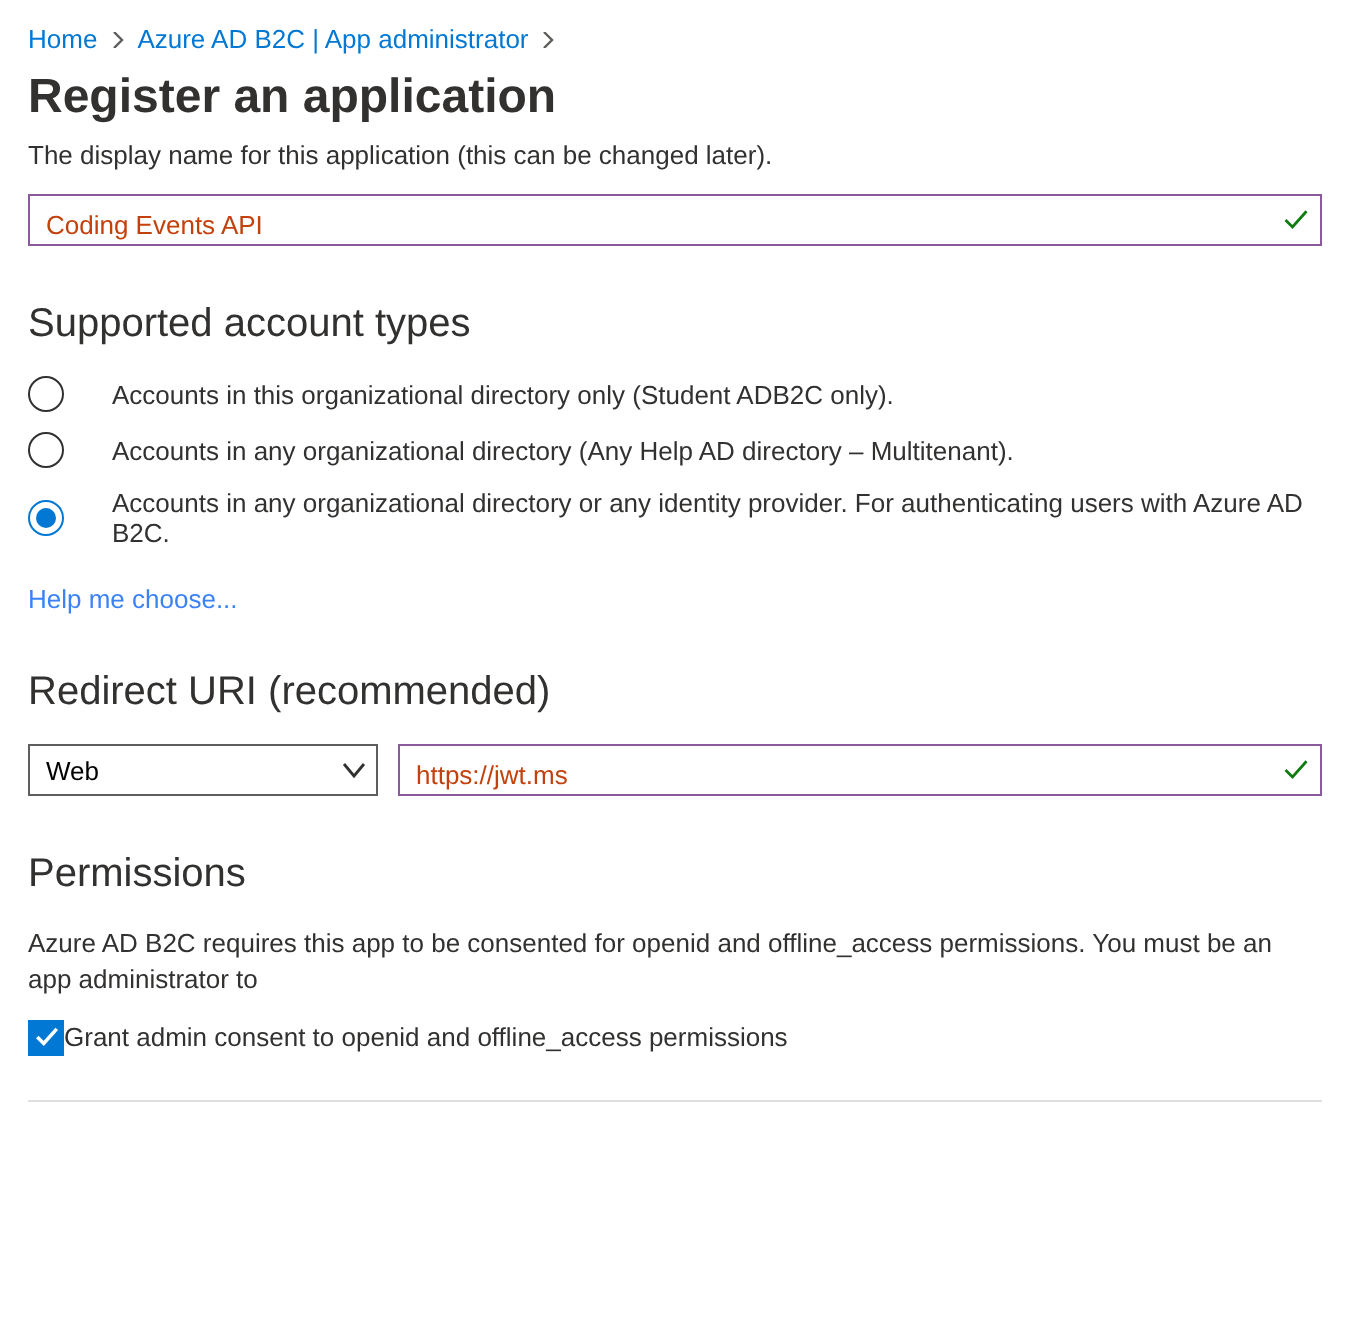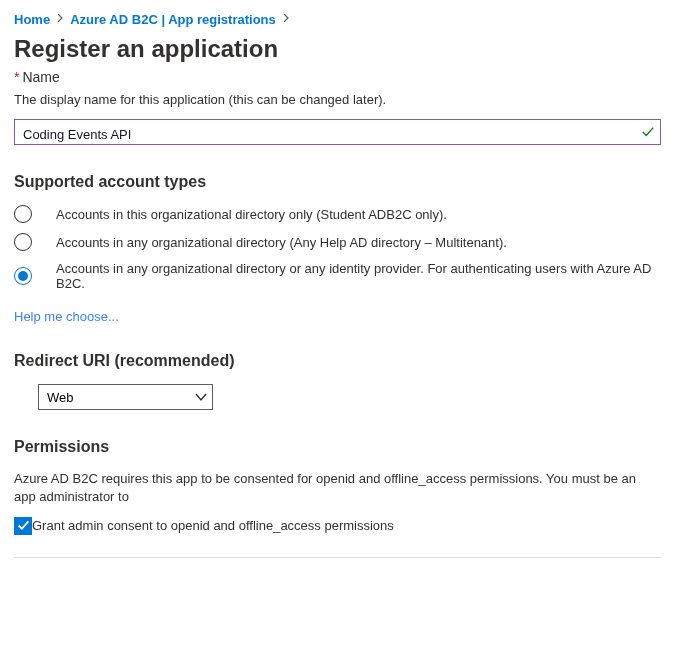--- a/index.html
+++ b/index.html
@@ -9,24 +9,23 @@
     color: #323130;
     background: #fff;
     width: 675px;
     padding: 12px 14px 20px 14px;
   }
   .breadcrumb {
     font-size: 13px;
     color: #0078d4;
     margin-bottom: 8px;
     display: flex;
-    align-items: flex-start;
+    align-items: flex-end;
     gap: 6px;
     flex-wrap: wrap;
-    font-weight: bold;
   }
   .breadcrumb a { color: #0078d4; text-decoration: none; cursor: pointer; }
   .breadcrumb .chev { color: #605e5c; font-size: 11px; }
   h1.page-title {
     font-size: 24px;
     font-weight: 600;
     color: #323130;
     margin-bottom: 6px;
   }
   .section { margin-bottom: 28px; }
@@ -35,36 +34,36 @@
   .helper { font-size: 13px; color: #323130; margin-bottom: 10px; line-height: 1.4; }
   .text-input-wrap {
     position: relative;
   }
   .text-input {
     width: 100%;
     border: 1px solid #8b5a9e;
     padding: 5px 28px 0 8px;
     font-size: 13px;
     font-family: inherit;
-    color: #0f172a;
+    color: #c2410c;
     outline: none;
     height: 26px;
   }
   .check-icon {
     position: absolute;
     right: 6px;
     top: 50%;
     transform: translateY(-50%);
     width: 14px;
     height: 14px;
     color: #107c10;
   }
   .section-head {
-    font-size: 16px;
-    font-weight: 700;
+    font-size: 20px;
+    font-weight: 400;
     color: #323130;
     margin-bottom: 14px;
   }
   .question {
     font-size: 13px;
     font-weight: 600;
     margin-bottom: 12px;
   }
   .radio-row {
     display: flex;
@@ -89,21 +88,20 @@
     width: 10px; height: 10px;
     background: #0078d4;
     border-radius: 50%;
   }
   .link { color: #3b82f6; font-size: 13px; text-decoration: none; cursor: pointer; }
   .row-flex { display: flex; gap: 10px; align-items: stretch; }
   .select-wrap {
     position: relative;
     width: 175px;
     flex-shrink:0;
-    margin-left:24px;
   }
   .select {
     width: 100%;
     border: 1px solid #605e5c;
     padding: 4px 24px 4px 8px;
     font-size: 13px;
     font-family: inherit;
     background: #fff;
     appearance: none;
     height: 26px;
@@ -145,34 +143,31 @@
 </head>
 <body>
 
 <div class="breadcrumb">
   <a>Home</a>
   <span class="chev">
     <svg width="8" height="8" viewBox="0 0 8 8">
         <path d="M2 0 L6 4 L2 8" fill="none" stroke="currentColor" stroke-width="1.2"></path>
       </svg>
   </span>
-  <a>Azure AD B2C | App registrations</a>
+  <a>Azure AD B2C | App administrator</a>
   <span class="chev">
     <svg width="8" height="8" viewBox="0 0 8 8">
         <path d="M2 0 L6 4 L2 8" fill="none" stroke="currentColor" stroke-width="1.2"></path>
       </svg>
   </span>
 </div>
 
 <h1 class="page-title">Register an application</h1>
 
 <div class="section">
-  <div class="field-label">
-    <span class="req">*</span><span>Name</span>
-  </div>
   <div class="helper">The display name for this application (this can be changed later).</div>
   <div class="text-input-wrap">
     <input class="text-input" type="text" value="Coding Events API" style="">
     <span class="check-icon">
       <svg viewBox="0 0 16 16">
           <path d="M2 8 L6 12 L14 3" fill="none" stroke="currentColor" stroke-width="1.6"></path>
         </svg>
     </span>
   </div>
 </div>
@@ -202,20 +197,28 @@
     <div class="select-wrap">
       <select class="select">
         <option>Web</option>
       </select>
       <span class="select-chev">
         <svg viewBox="0 0 12 12">
             <path d="M1 3 L6 9 L11 3" fill="none" stroke="currentColor" stroke-width="1.4"></path>
           </svg>
       </span>
     </div>
+    <div class="uri-wrap">
+      <input class="text-input" type="text" value="https://jwt.ms" style="">
+      <span class="check-icon">
+        <svg viewBox="0 0 16 16">
+            <path d="M2 8 L6 12 L14 3" fill="none" stroke="currentColor" stroke-width="1.6"></path>
+          </svg>
+      </span>
+    </div>
   </div>
 </div>
 
 <div class="section" style="margin-bottom:8px">
   <div class="section-head">Permissions</div>
   <div class="helper">Azure AD B2C requires this app to be consented for openid and offline_access permissions. You must be an app administrator to</div>
   <div class="checkbox-row">
     <span class="cb">
       <svg viewBox="0 0 16 16">
           <path d="M2 8 L6 12 L14 3" fill="none" stroke="currentColor" stroke-width="2.2"></path>

